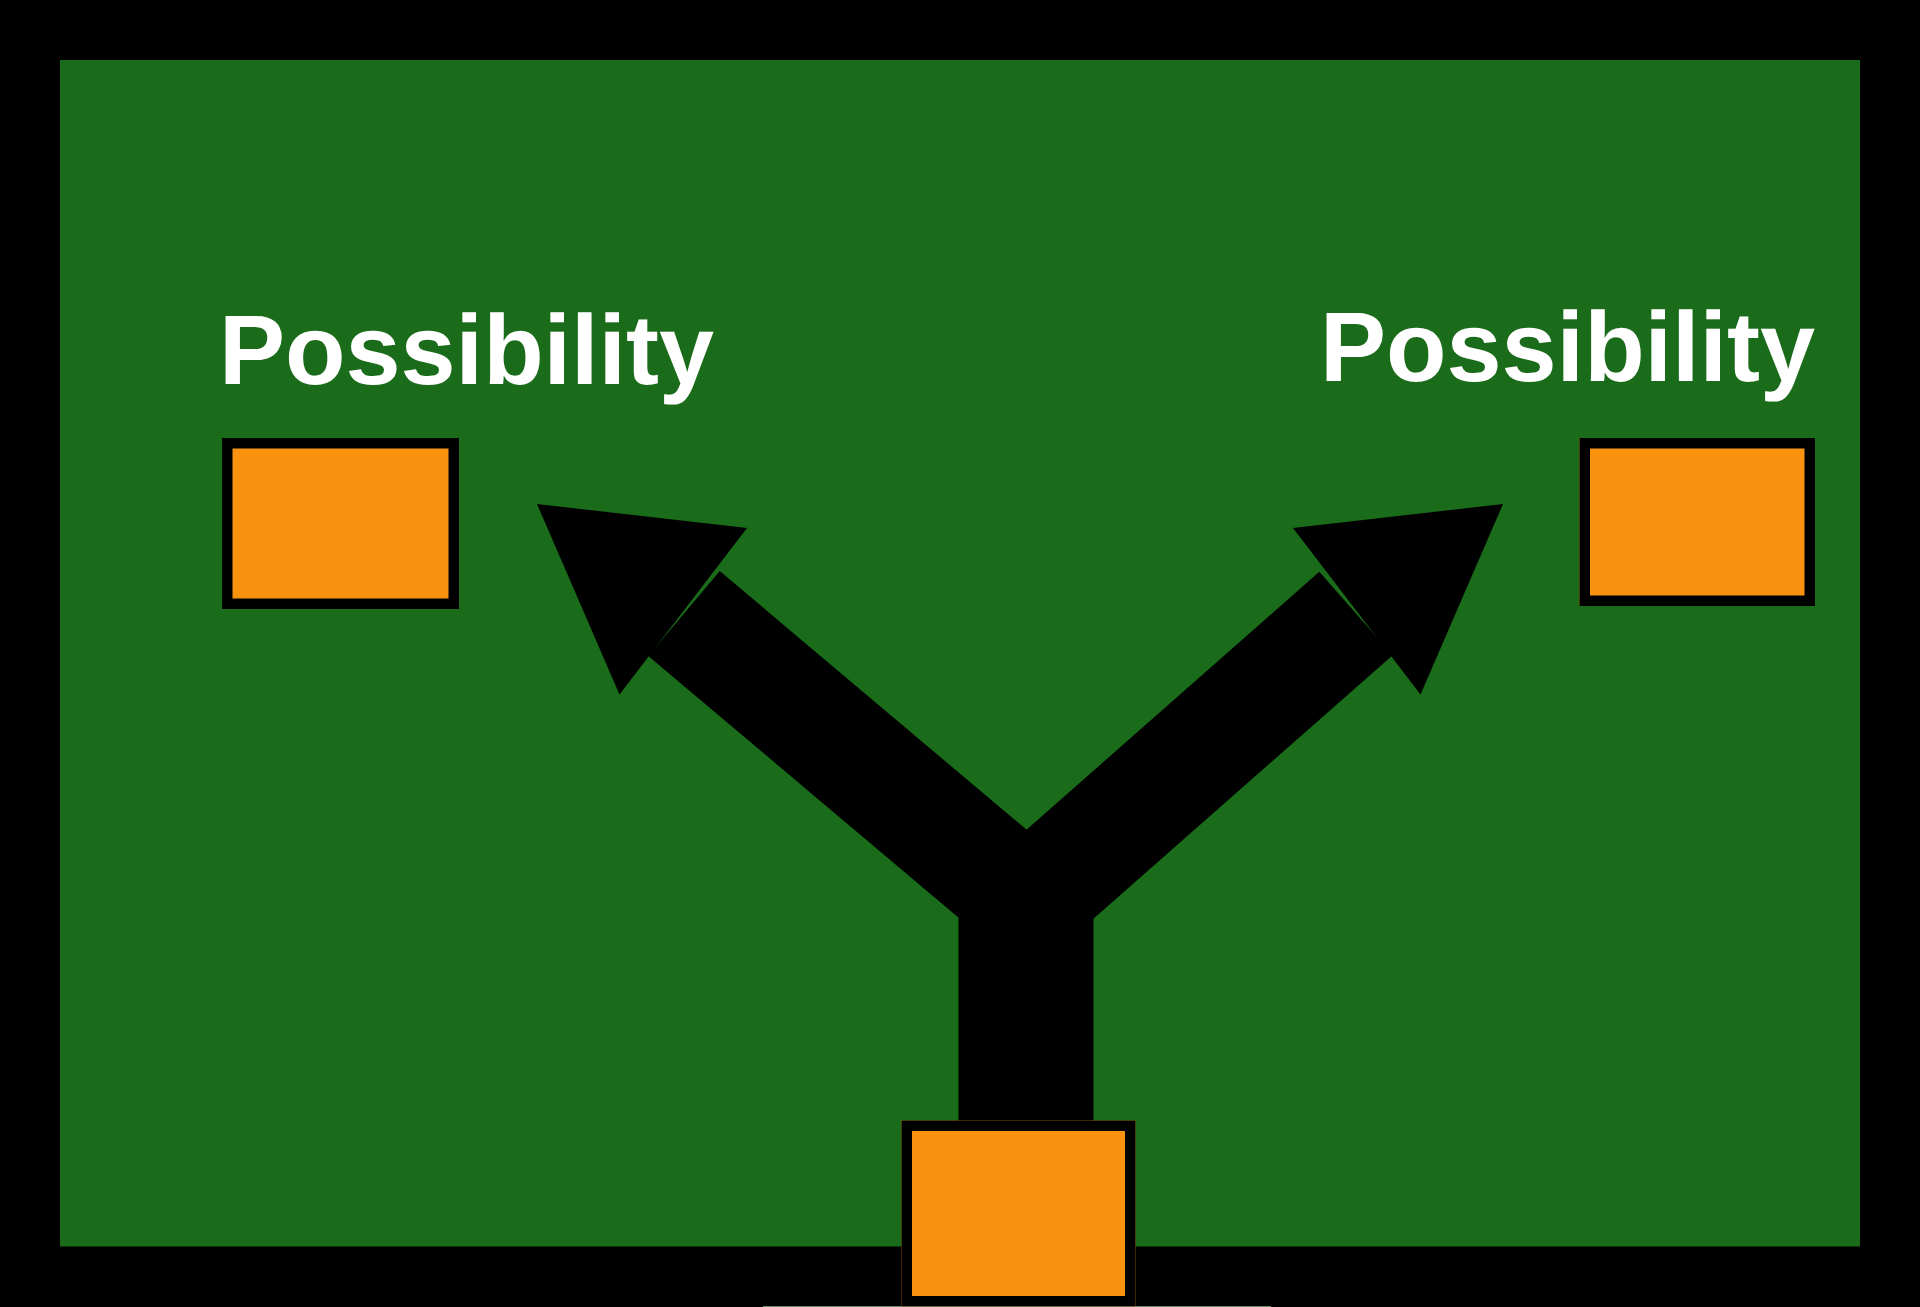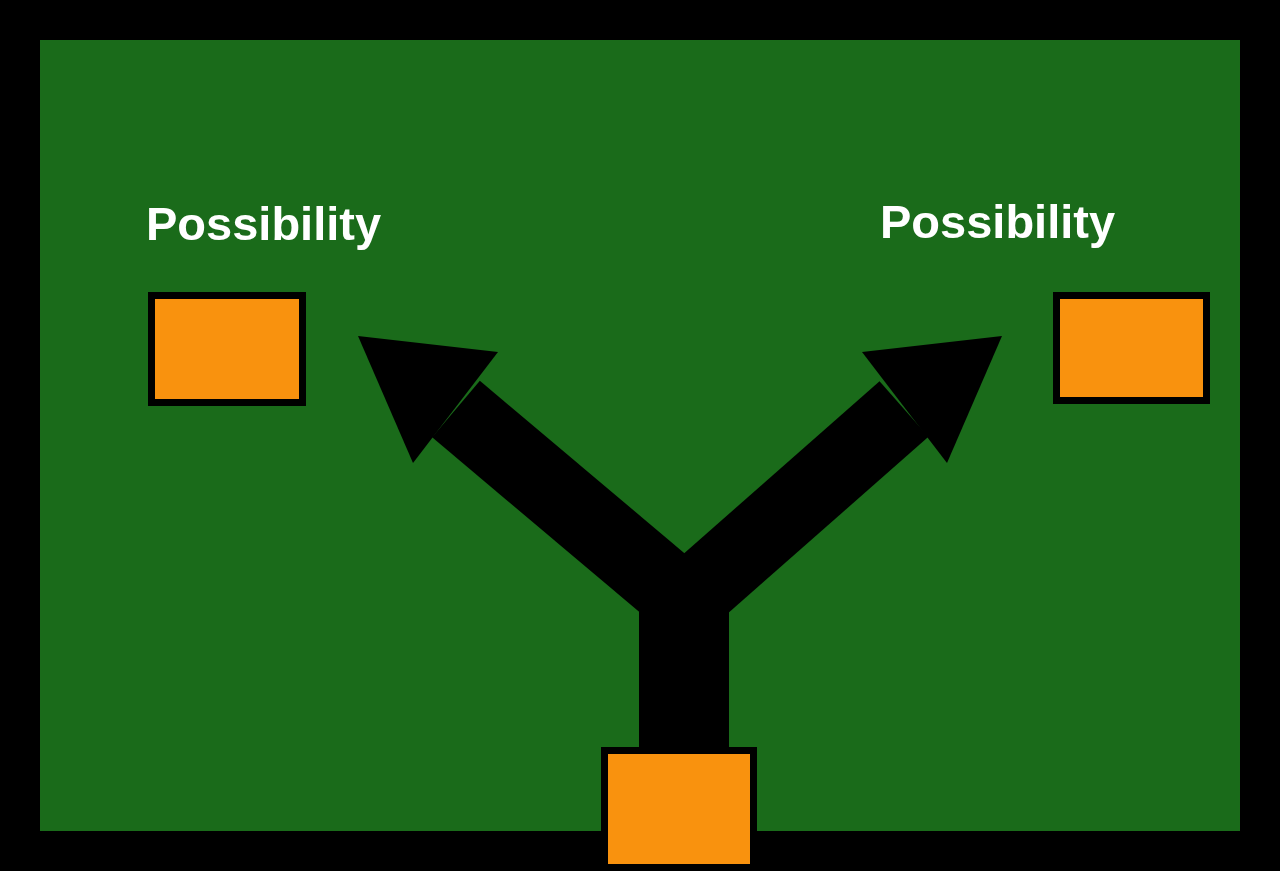--- a/index.html
+++ b/index.html
@@ -21,21 +21,21 @@
     left: 40px;
     top: 40px;
     width: 1200px;
     height: 791px;
     background: var(--canvas-green, #1a6b1a);
   }
   .possibility-label {
     position: absolute;
     color: var(--label-white, #ffffff);
     font-weight: 700;
-    font-size: 47px;
+    font-size: 66px;
     line-height: 1;
     letter-spacing: 0px;
     z-index: 4;
     white-space: nowrap;
   }
   .label-left  { left: 106px; top: 160px; }
   .label-right { left: 840px; top: 158px; }
   .orange-box {
     position: absolute;
     box-sizing: border-box;

